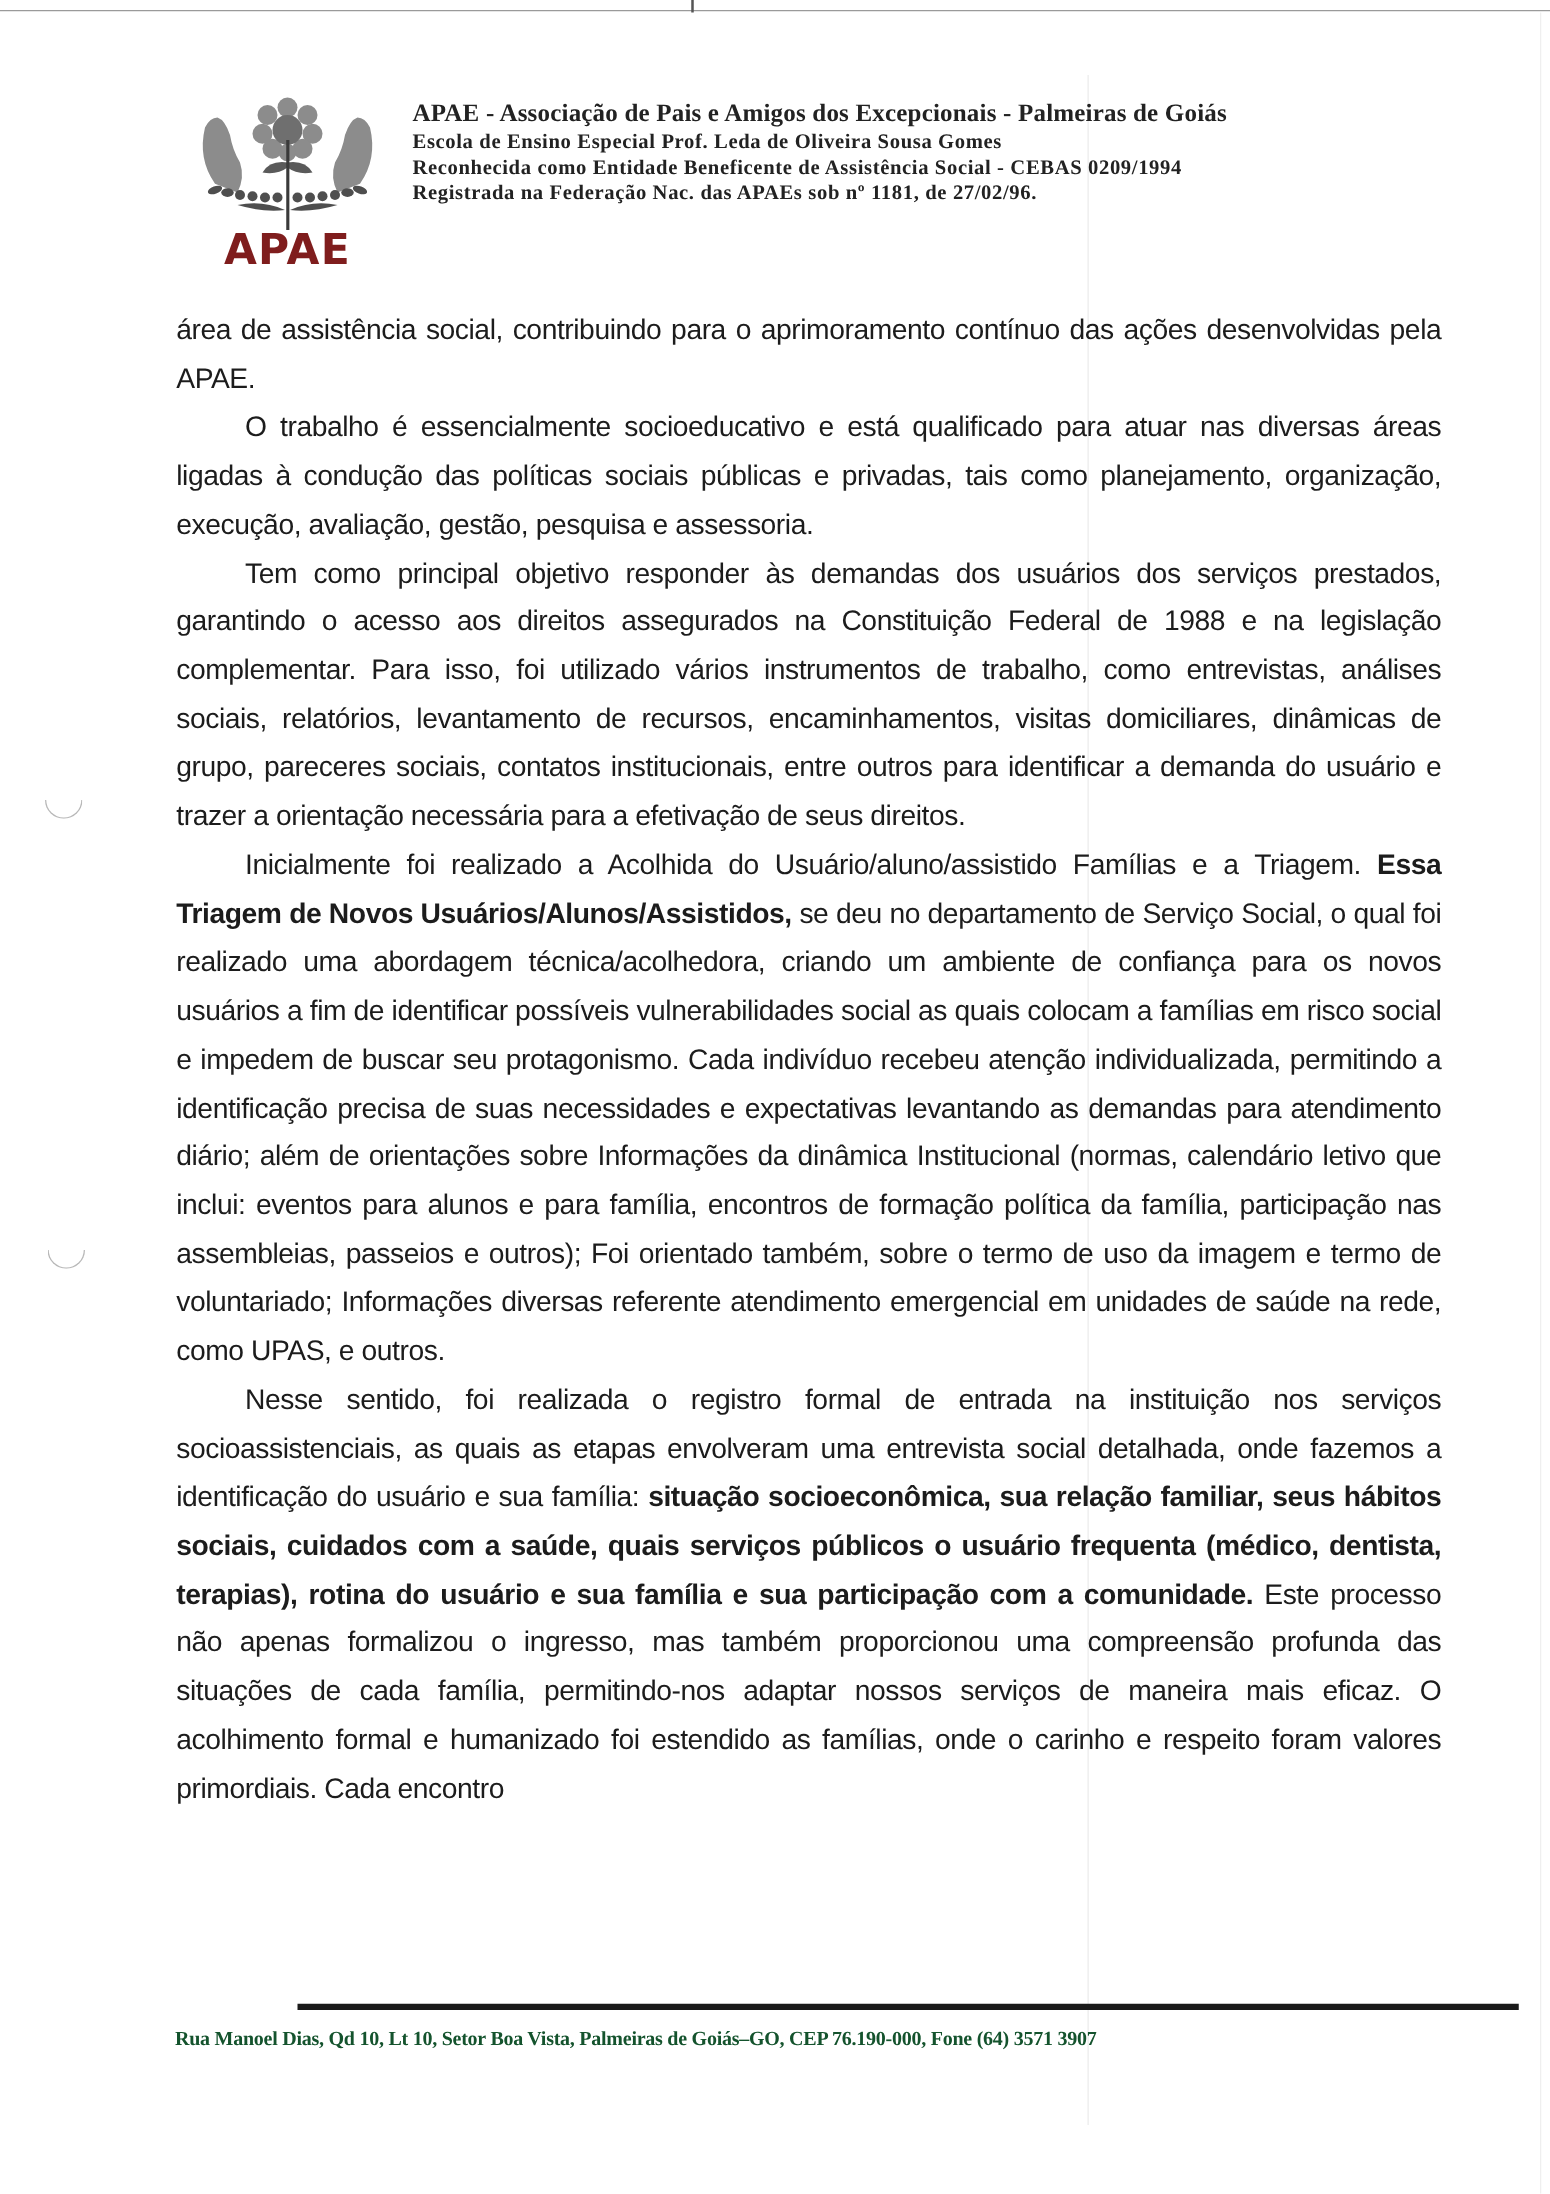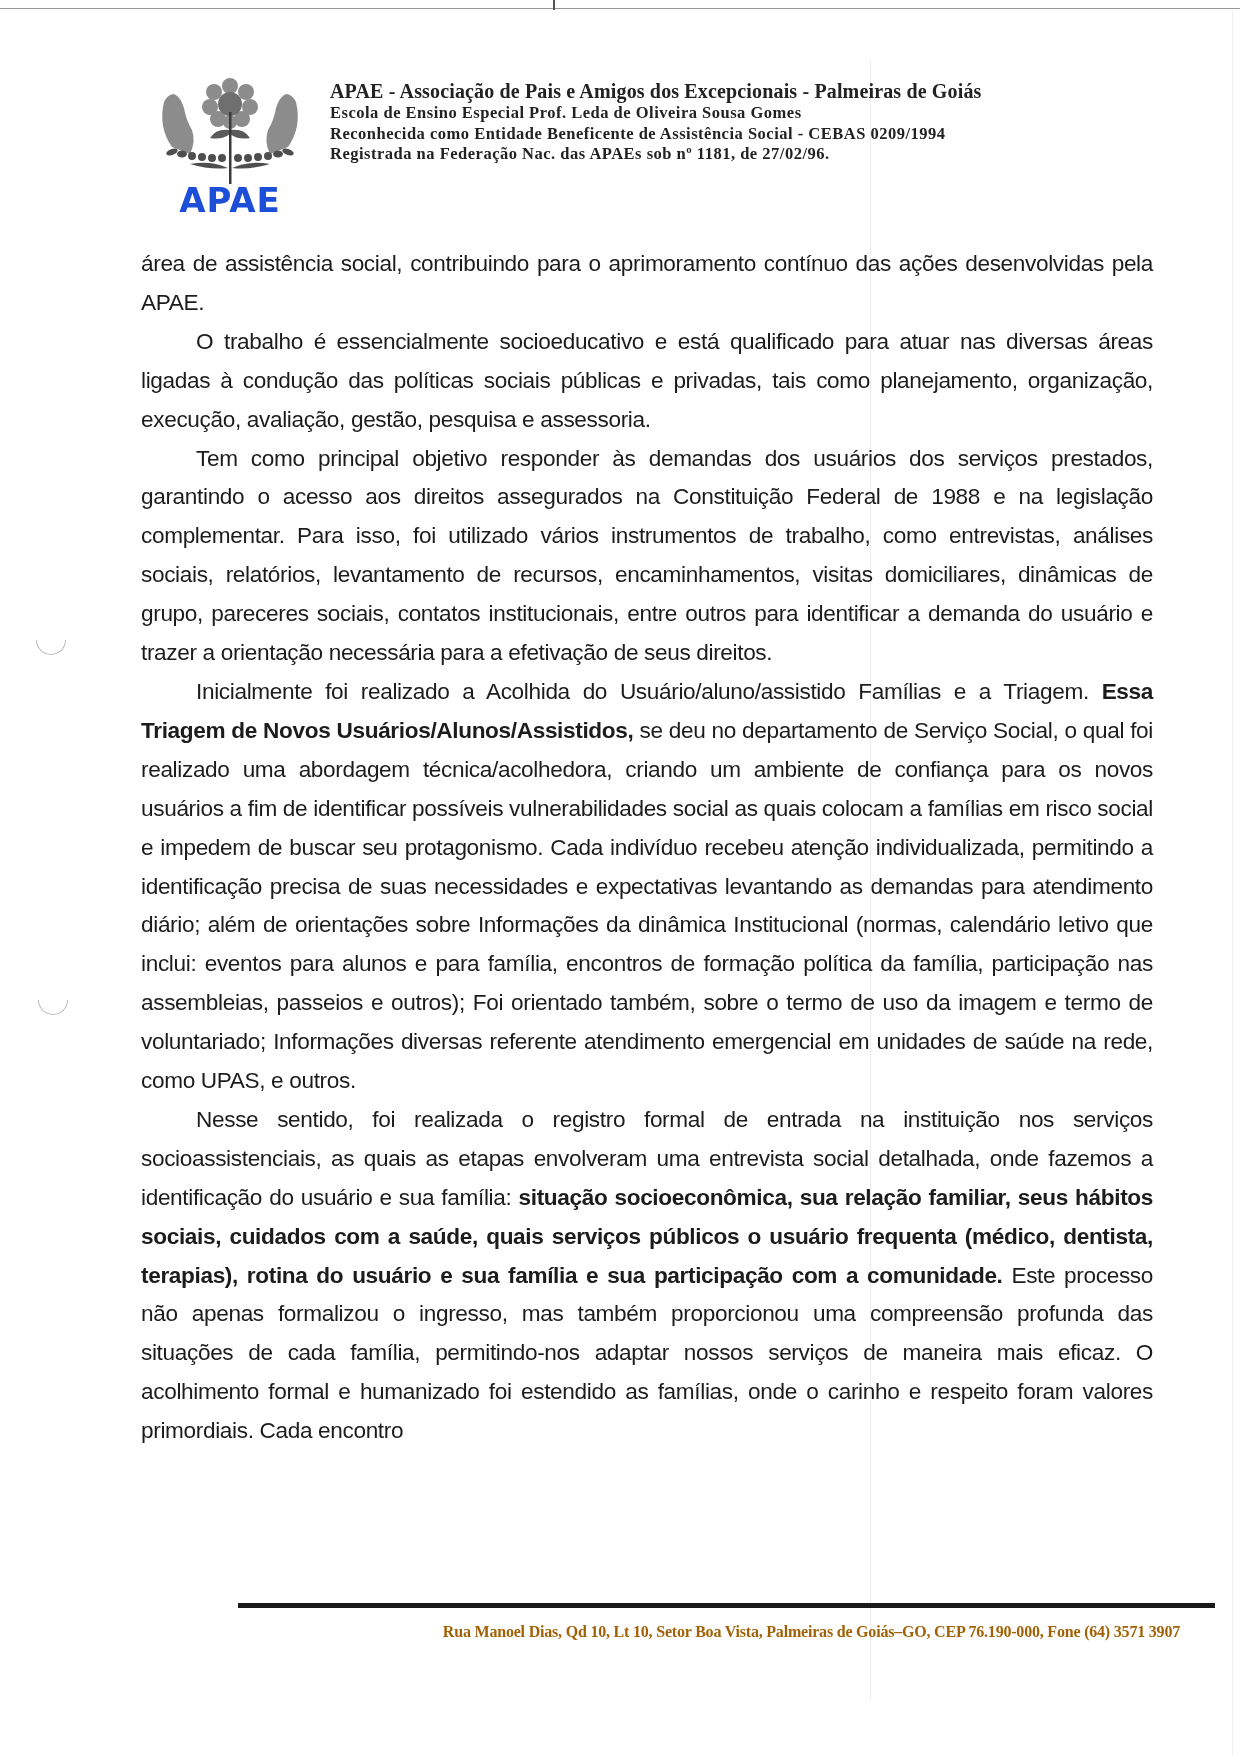--- a/index.html
+++ b/index.html
@@ -26,21 +26,21 @@
     position: absolute; width: 28px; height: 14px;
     border: 1px solid #b8b8b8; border-top: none; border-radius: 0 0 16px 16px;
   }
   
   .logo {
     position: absolute; left: 150px; top: 72px; width: 160px; height: 145px;
   }
   .logo-word {
     position: absolute; left: 10px; top: 113px; width: 140px;
     font-family: "DejaVu Sans", sans-serif; font-weight: bold; font-size: 34px;
-    letter-spacing: 1px; color: #1d4ed8; text-align: center; line-height: 30px;
+    letter-spacing: 1px; color: #7f1d1d; text-align: center; line-height: 30px;
   }
   .header-text {
     position: absolute; left: 330px; top: 79px; width: 840px;
     font-family: "Liberation Serif", serif; text-align: left; color: #222;
   }
   .header-title {
     font-weight: bold; font-size: 20px; line-height: 24px; letter-spacing: 0.15px;
   }
   .header-line { font-size: 16.5px; line-height: 20.5px; letter-spacing: 0.5px; font-weight: bold; }
   .header-cnpj { font-weight: bold; font-size: 17.5px; line-height: 22px; letter-spacing: 0.3px; }
@@ -57,21 +57,21 @@
   .body-text b { font-weight: bold; }
 
   
   .footer-rule {
     position: absolute; left: 238px; top: 1603px; width: 977px; height: 5px;
     background: #1a1a1a;
   }
   .footer-text {
     position: absolute; left: 140px; top: 1621px; width: 1040px;
     font-family: "Liberation Serif", serif; font-weight: bold; font-size: 16px;
-    line-height: 21px; text-align: right; color: #a16207; letter-spacing: -0.2px;
+    line-height: 21px; text-align: left; color: #14532d; letter-spacing: -0.2px;
   }
 </style>
 </head>
 <body>
 
 <div class="scan-top-line"></div>
 <div class="scan-top-tick"></div>
 <div class="scan-mid-line"></div>
 <div class="scan-right-line"></div>
 <div class="margin-mark" style="left:36px; top:640px;"></div>

